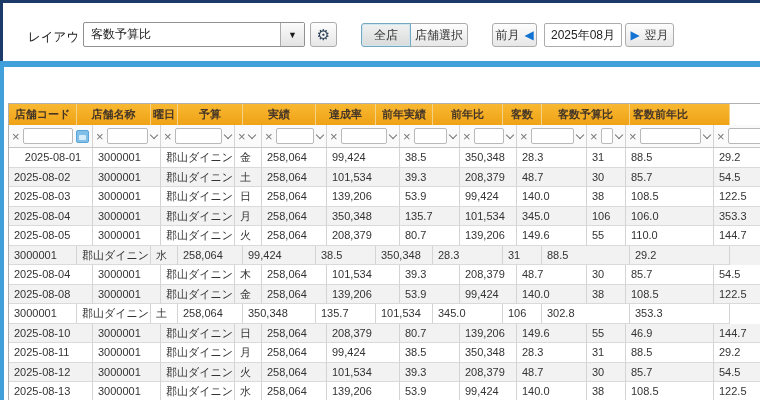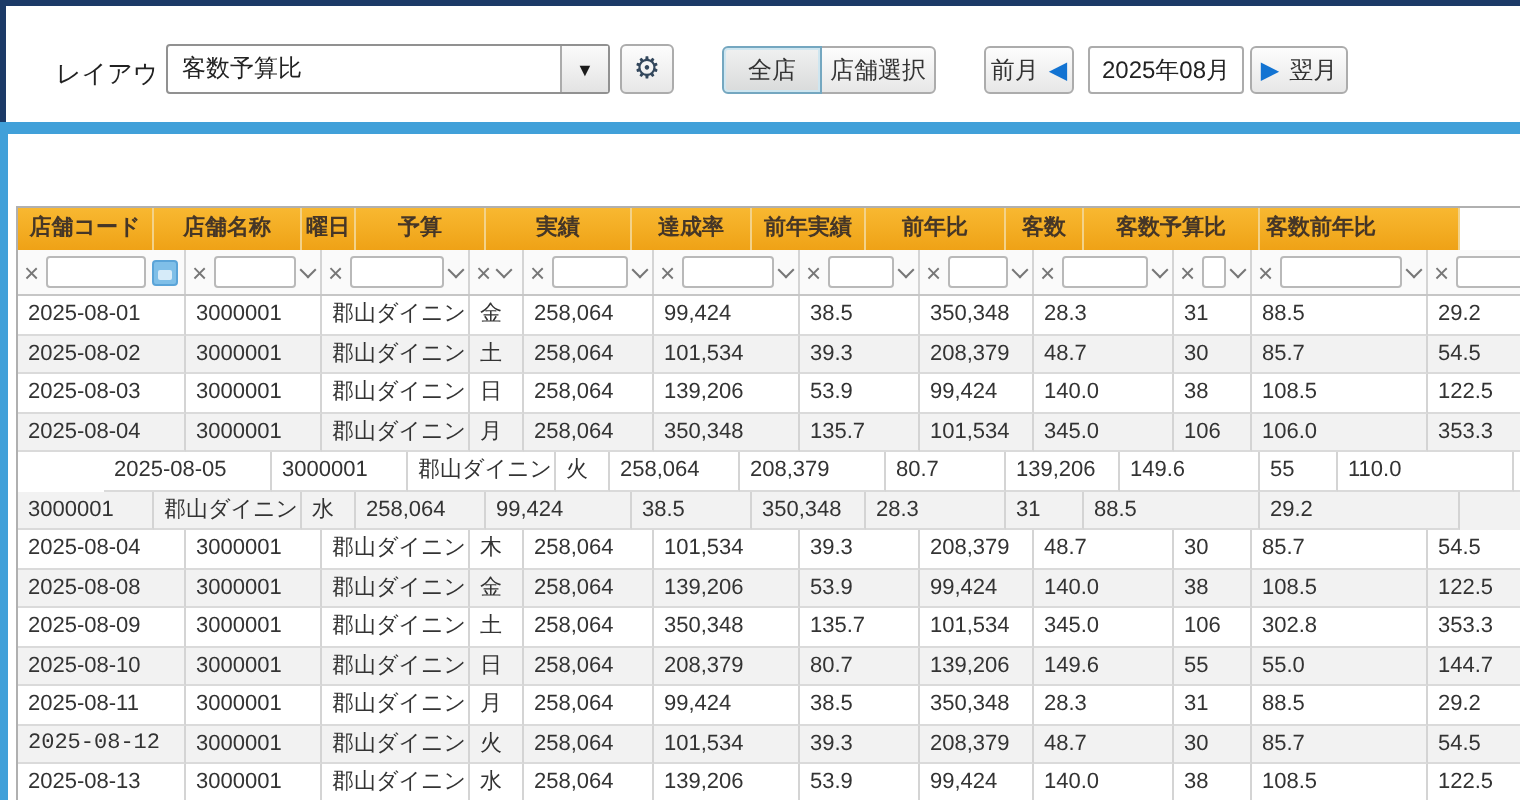--- a/index.html
+++ b/index.html
@@ -163,21 +163,21 @@
             <div class="f-clear">×</div>
             <input class="f-input" style="">
             <div class="f-chev"></div>
           </div>
           <div class="g-cell f-cell" style="width: 100px;">
             <div class="f-clear">×</div>
             <input class="f-input" style="">
           </div>
         </div>
         <div class="g-row g-data">
-          <div class="g-cell d-cell" style="width: 84px;">2025-08-01</div>
+          <div class="g-cell d-cell" style="width: 84px; text-align: center;">2025-08-01</div>
           <div class="g-cell d-cell" style="width: 68px;">3000001</div>
           <div class="g-cell d-cell" style="width: 74px;">郡山ダイニング</div>
           <div class="g-cell d-cell" style="width: 27px;">金</div>
           <div class="g-cell d-cell" style="width: 65px;">258,064</div>
           <div class="g-cell d-cell" style="width: 73px;">99,424</div>
           <div class="g-cell d-cell" style="width: 60px;">38.5</div>
           <div class="g-cell d-cell" style="width: 57px;">350,348</div>
           <div class="g-cell d-cell" style="width: 70px;">28.3</div>
           <div class="g-cell d-cell" style="width: 39px;">31</div>
           <div class="g-cell d-cell" style="width: 88px;">88.5</div>
@@ -219,21 +219,21 @@
           <div class="g-cell d-cell" style="width: 65px;">258,064</div>
           <div class="g-cell d-cell" style="width: 73px;">350,348</div>
           <div class="g-cell d-cell" style="width: 60px;">135.7</div>
           <div class="g-cell d-cell" style="width: 57px;">101,534</div>
           <div class="g-cell d-cell" style="width: 70px;">345.0</div>
           <div class="g-cell d-cell" style="width: 39px;">106</div>
           <div class="g-cell d-cell" style="width: 88px;">106.0</div>
           <div class="g-cell d-cell" style="width: 100px;">353.3</div>
         </div>
         <div class="g-row g-data">
-          <div class="g-cell d-cell" style="width: 84px; margin-left: 43px;">2025-08-05</div>
+          <div class="g-cell d-cell" style="width: 84px;">2025-08-05</div>
           <div class="g-cell d-cell" style="width: 68px;">3000001</div>
           <div class="g-cell d-cell" style="width: 74px;">郡山ダイニング</div>
           <div class="g-cell d-cell" style="width: 27px;">火</div>
           <div class="g-cell d-cell" style="width: 65px;">258,064</div>
           <div class="g-cell d-cell" style="width: 73px;">208,379</div>
           <div class="g-cell d-cell" style="width: 60px;">80.7</div>
           <div class="g-cell d-cell" style="width: 57px;">139,206</div>
           <div class="g-cell d-cell" style="width: 70px;">149.6</div>
           <div class="g-cell d-cell" style="width: 39px;">55</div>
           <div class="g-cell d-cell" style="width: 88px;">110.0</div>
@@ -274,21 +274,20 @@
           <div class="g-cell d-cell" style="width: 65px;">258,064</div>
           <div class="g-cell d-cell" style="width: 73px;">139,206</div>
           <div class="g-cell d-cell" style="width: 60px;">53.9</div>
           <div class="g-cell d-cell" style="width: 57px;">99,424</div>
           <div class="g-cell d-cell" style="width: 70px;">140.0</div>
           <div class="g-cell d-cell" style="width: 39px;">38</div>
           <div class="g-cell d-cell" style="width: 88px;">108.5</div>
           <div class="g-cell d-cell" style="width: 100px;">122.5</div>
         </div>
         <div class="g-row g-data">
-          <div class="g-cell d-cell" style="width: 84px;">2025-08-09</div>
           <div class="g-cell d-cell" style="width: 68px;">3000001</div>
           <div class="g-cell d-cell" style="width: 74px;">郡山ダイニング</div>
           <div class="g-cell d-cell" style="width: 27px;">土</div>
           <div class="g-cell d-cell" style="width: 65px;">258,064</div>
           <div class="g-cell d-cell" style="width: 73px;">350,348</div>
           <div class="g-cell d-cell" style="width: 60px;">135.7</div>
           <div class="g-cell d-cell" style="width: 57px;">101,534</div>
           <div class="g-cell d-cell" style="width: 70px;">345.0</div>
           <div class="g-cell d-cell" style="width: 39px;">106</div>
           <div class="g-cell d-cell" style="width: 88px;">302.8</div>
@@ -298,39 +297,39 @@
           <div class="g-cell d-cell" style="width: 84px;">2025-08-10</div>
           <div class="g-cell d-cell" style="width: 68px;">3000001</div>
           <div class="g-cell d-cell" style="width: 74px;">郡山ダイニング</div>
           <div class="g-cell d-cell" style="width: 27px;">日</div>
           <div class="g-cell d-cell" style="width: 65px;">258,064</div>
           <div class="g-cell d-cell" style="width: 73px;">208,379</div>
           <div class="g-cell d-cell" style="width: 60px;">80.7</div>
           <div class="g-cell d-cell" style="width: 57px;">139,206</div>
           <div class="g-cell d-cell" style="width: 70px;">149.6</div>
           <div class="g-cell d-cell" style="width: 39px;">55</div>
-          <div class="g-cell d-cell" style="width: 88px;">55.0</div>
+          <div class="g-cell d-cell" style="width: 88px;">46.9</div>
           <div class="g-cell d-cell" style="width: 100px;">144.7</div>
         </div>
         <div class="g-row g-data">
           <div class="g-cell d-cell" style="width: 84px;">2025-08-11</div>
           <div class="g-cell d-cell" style="width: 68px;">3000001</div>
           <div class="g-cell d-cell" style="width: 74px;">郡山ダイニング</div>
           <div class="g-cell d-cell" style="width: 27px;">月</div>
           <div class="g-cell d-cell" style="width: 65px;">258,064</div>
           <div class="g-cell d-cell" style="width: 73px;">99,424</div>
           <div class="g-cell d-cell" style="width: 60px;">38.5</div>
           <div class="g-cell d-cell" style="width: 57px;">350,348</div>
           <div class="g-cell d-cell" style="width: 70px;">28.3</div>
           <div class="g-cell d-cell" style="width: 39px;">31</div>
           <div class="g-cell d-cell" style="width: 88px;">88.5</div>
           <div class="g-cell d-cell" style="width: 100px;">29.2</div>
         </div>
         <div class="g-row g-data alt">
-          <div class="g-cell d-cell" style="width: 84px; font-family: Liberation Mono, monospace;">2025-08-12</div>
+          <div class="g-cell d-cell" style="width: 84px;">2025-08-12</div>
           <div class="g-cell d-cell" style="width: 68px;">3000001</div>
           <div class="g-cell d-cell" style="width: 74px;">郡山ダイニング</div>
           <div class="g-cell d-cell" style="width: 27px;">火</div>
           <div class="g-cell d-cell" style="width: 65px;">258,064</div>
           <div class="g-cell d-cell" style="width: 73px;">101,534</div>
           <div class="g-cell d-cell" style="width: 60px;">39.3</div>
           <div class="g-cell d-cell" style="width: 57px;">208,379</div>
           <div class="g-cell d-cell" style="width: 70px;">48.7</div>
           <div class="g-cell d-cell" style="width: 39px;">30</div>
           <div class="g-cell d-cell" style="width: 88px;">85.7</div>

